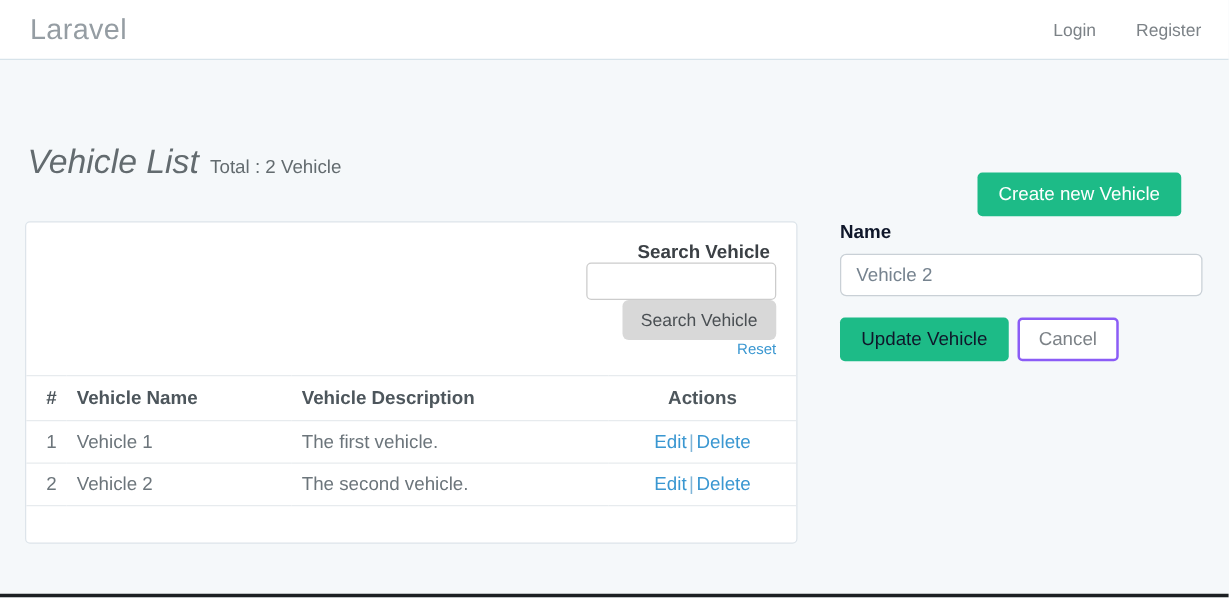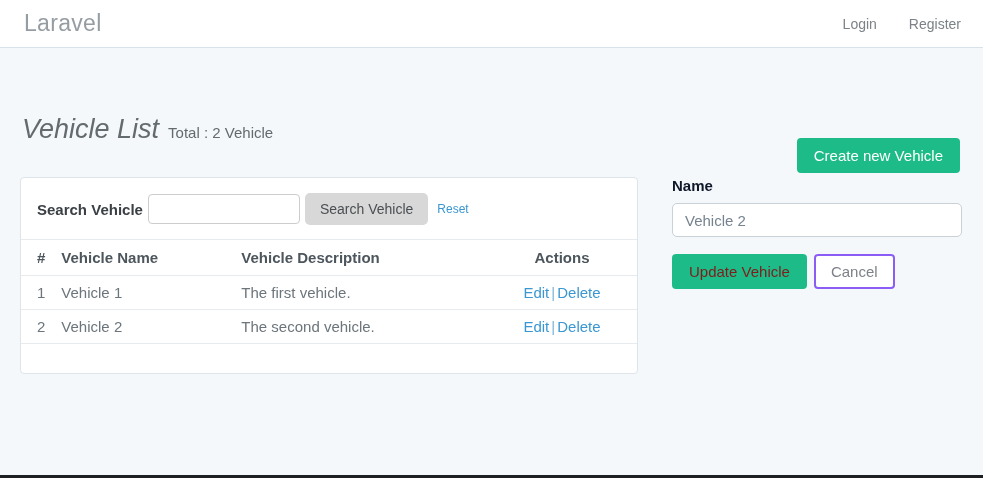--- a/index.html
+++ b/index.html
@@ -35,21 +35,21 @@
     color: #7c8287;
     text-decoration: none;
     cursor: pointer;
   }
 
   
   .content { position: relative; }
   .create-btn {
     position: absolute;
     top: 24px;
-    right: 23px;
+    right: 38px;
     height: 35px;
     padding: 0 17px;
     background: #1dbb87;
     color: #ffffff;
     border: none;
     border-radius: 4px;
     font-size: 15px;
     font-family: inherit;
     cursor: pointer;
   }
@@ -68,22 +68,23 @@
   .card {
     margin-left: 20px;
     width: 618px;
     background: #ffffff;
     border: 1px solid #dde4ea;
     border-radius: 4px;
     padding-bottom: 29px;
   }
   .search-row {
     display: flex;
-    align-items: center;
+    align-items: flex-end;
     padding: 15px 16px 14px 16px;
+    flex-direction: column;
   }
   .search-label {
     font-size: 15px;
     font-weight: 700;
     color: #3b4045;
     margin-right: 5px;
     white-space: nowrap;
   }
   .search-input {
     width: 152px;
@@ -174,21 +175,21 @@
     color: #76838f;
     background: #ffffff;
     outline: none;
     resize: both;
   }
   .form-buttons { margin-top: 17px; display: flex; }
   .update-btn {
     height: 35px;
     padding: 0 17px;
     background: #1dbb87;
-    color: #7f1d1d;
+    color: #0f172a;
     border: none;
     border-radius: 4px;
     font-size: 15px;
     font-family: inherit;
     cursor: pointer;
   }
   .cancel-btn {
     margin-left: 7px;
     height: 35px;
     padding: 0 15px;

